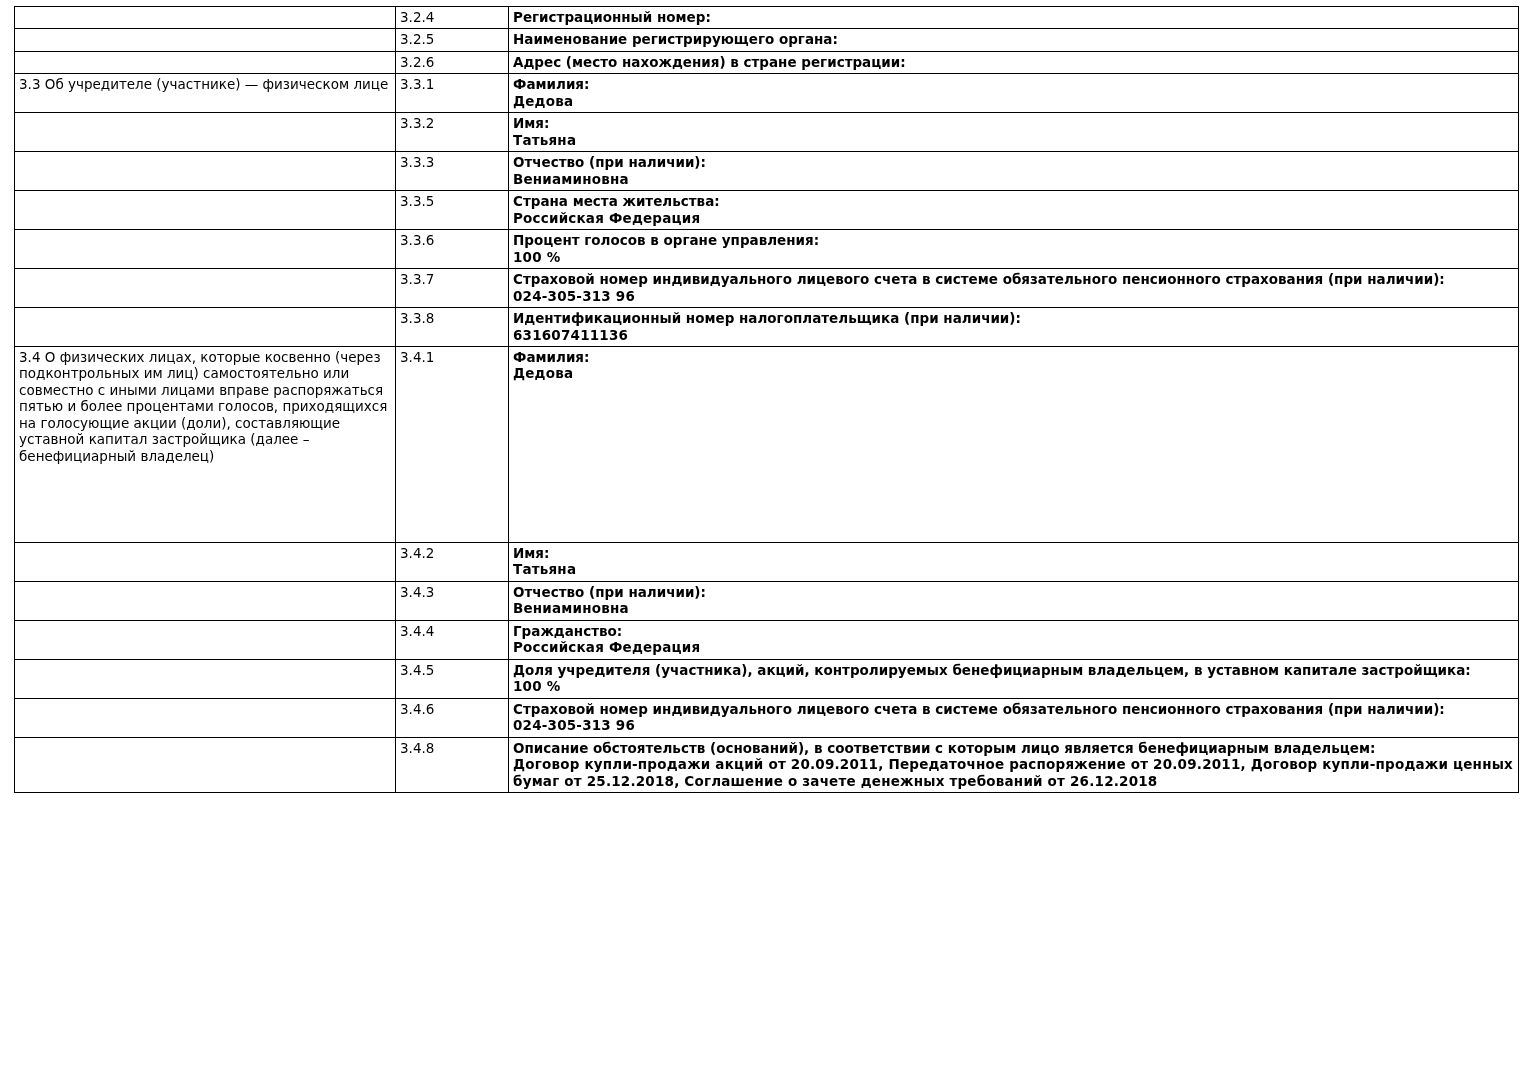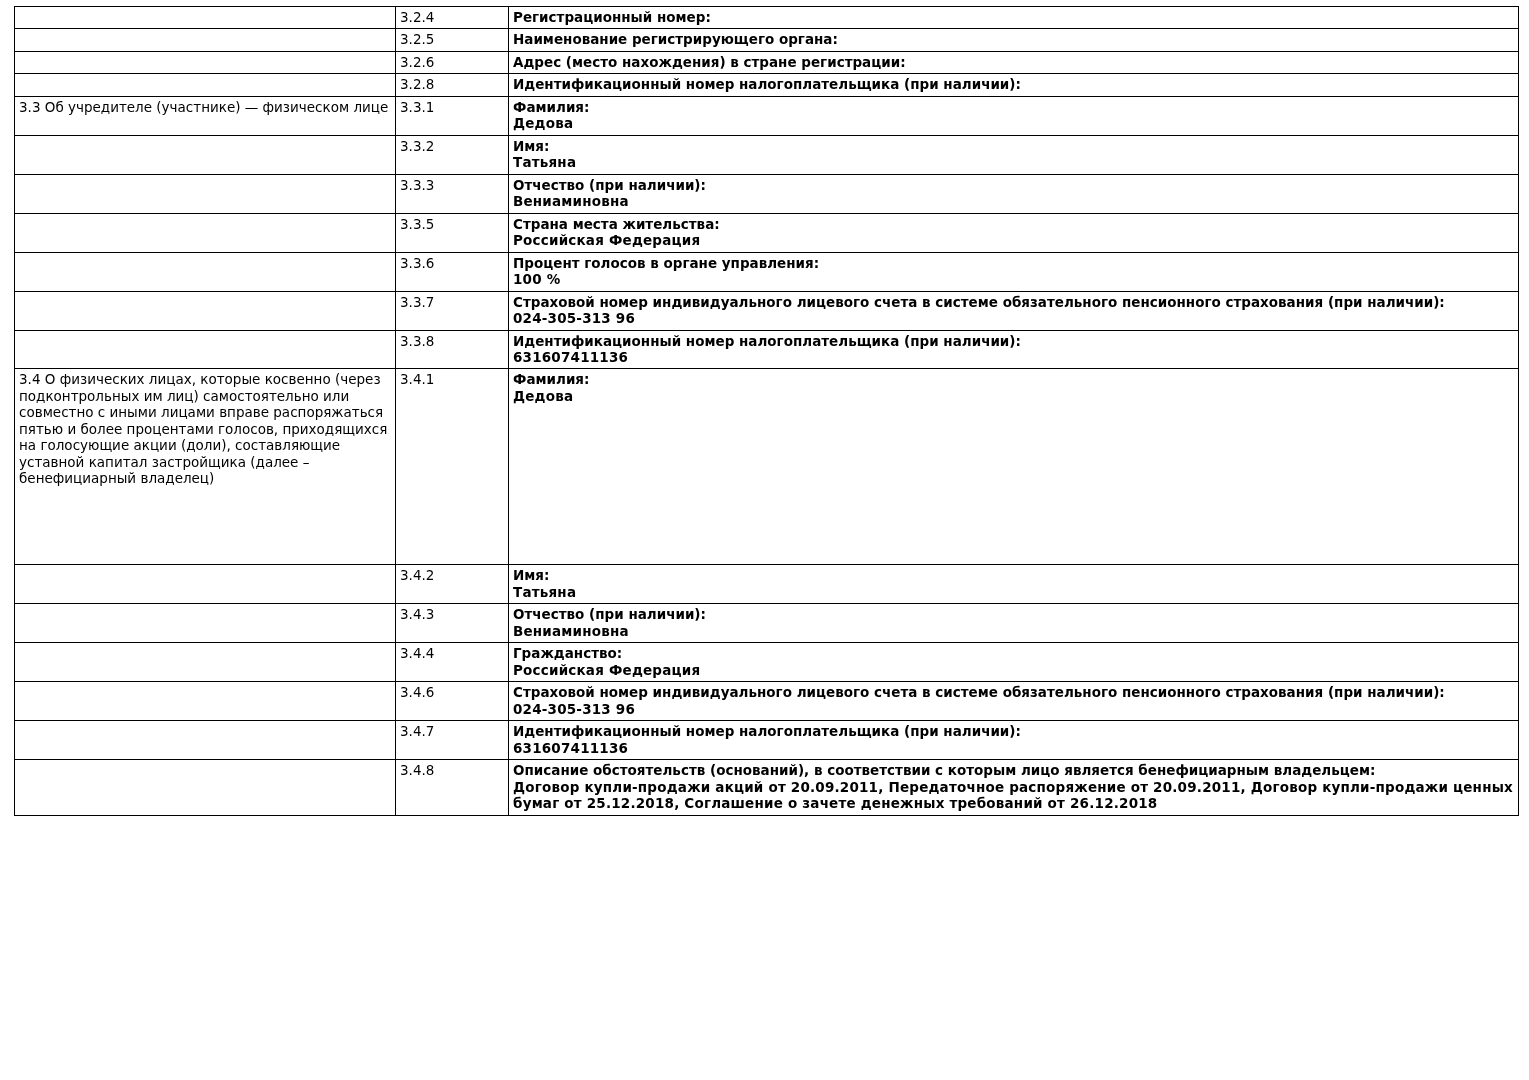--- a/index.html
+++ b/index.html
@@ -76,28 +76,20 @@
       <tr>
         <td class="col-left"></td>
         <td class="col-num">3.2.6</td>
         <td class="col-body">
           <div class="lbl">Адрес (место нахождения) в стране регистрации:</div>
           <div class="val"></div>
         </td>
       </tr>
 
 
-      <tr>
-        <td class="col-left"></td>
-        <td class="col-num">3.2.8</td>
-        <td class="col-body">
-          <div class="lbl">Идентификационный номер налогоплательщика (при наличии):</div>
-          <div class="val"></div>
-        </td>
-      </tr>
 
       <tr>
         <td class="col-left tall-left">3.3 Об учредителе (участнике) — физическом лице</td>
         <td class="col-num">3.3.1</td>
         <td class="col-body">
           <div class="lbl">Фамилия:</div>
           <div class="val">Дедова</div>
         </td>
       </tr>
 
@@ -185,38 +177,38 @@
 
       <tr>
         <td class="col-left"></td>
         <td class="col-num mid">3.4.4</td>
         <td class="col-body">
           <div class="lbl">Гражданство:</div>
           <div class="val">Российская Федерация</div>
         </td>
       </tr>
 
+      <tr>
+        <td class="col-left"></td>
+        <td class="col-num mid">3.4.5</td>
+        <td class="col-body">
+          <div class="lbl">Доля учредителя (участника), акций, контролируемых бенефициарным владельцем, в уставном капитале застройщика:</div>
+          <div class="val">100 %</div>
+        </td>
+      </tr>
 
       <tr>
         <td class="col-left"></td>
         <td class="col-num mid">3.4.6</td>
         <td class="col-body">
           <div class="lbl">Страховой номер индивидуального лицевого счета в системе обязательного пенсионного страхования (при наличии):</div>
           <div class="val">024-305-313 96</div>
         </td>
       </tr>
 
-      <tr>
-        <td class="col-left"></td>
-        <td class="col-num mid">3.4.7</td>
-        <td class="col-body">
-          <div class="lbl">Идентификационный номер налогоплательщика (при наличии):</div>
-          <div class="val">631607411136</div>
-        </td>
-      </tr>
 
       <tr>
         <td class="col-left"></td>
         <td class="col-num mid">3.4.8</td>
         <td class="col-body">
           <div class="lbl">Описание обстоятельств (оснований), в соответствии с которым лицо является бенефициарным владельцем:</div>
           <div class="val">Договор купли-продажи акций от 20.09.2011, Передаточное распоряжение от 20.09.2011, Договор купли-продажи ценных бумаг от 25.12.2018, Соглашение о зачете денежных требований от 26.12.2018</div>
         </td>
       </tr>
 

